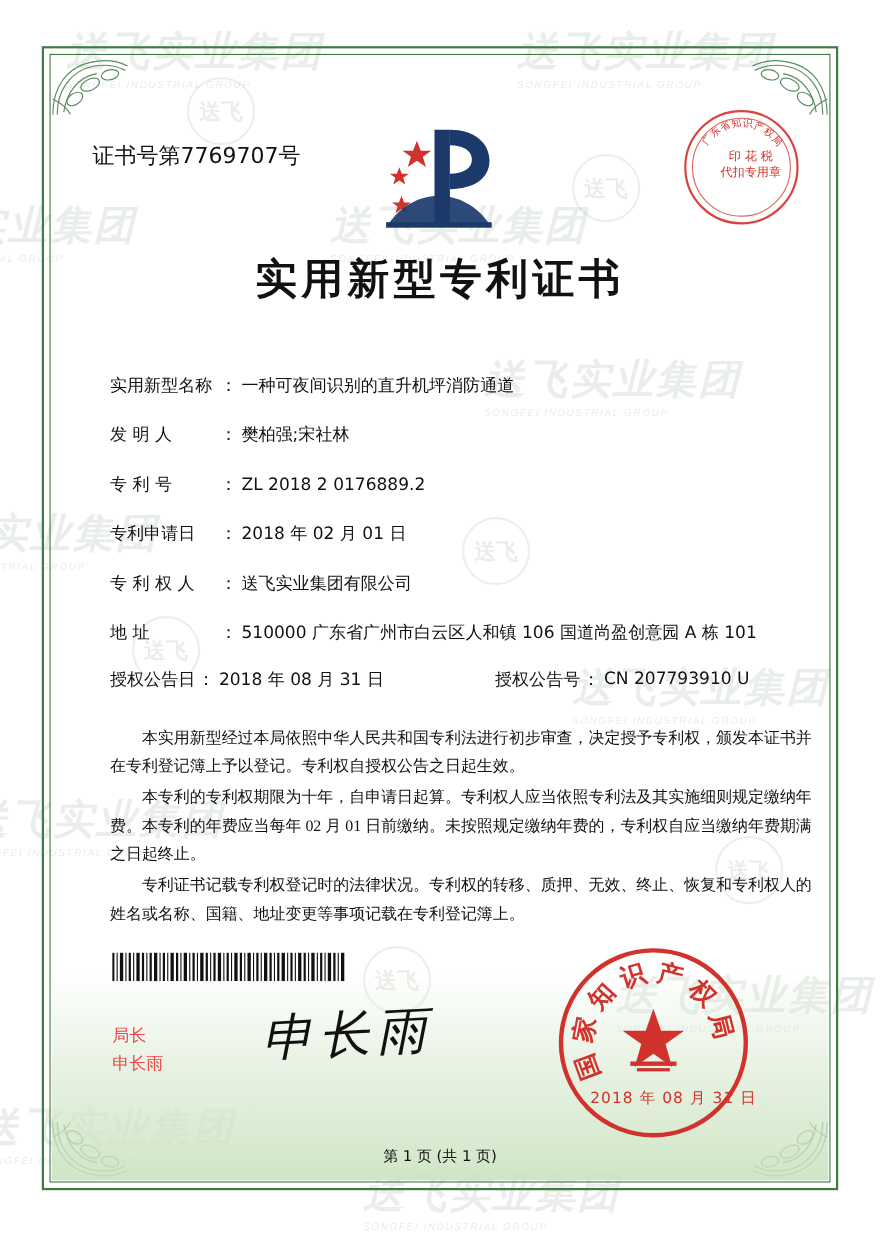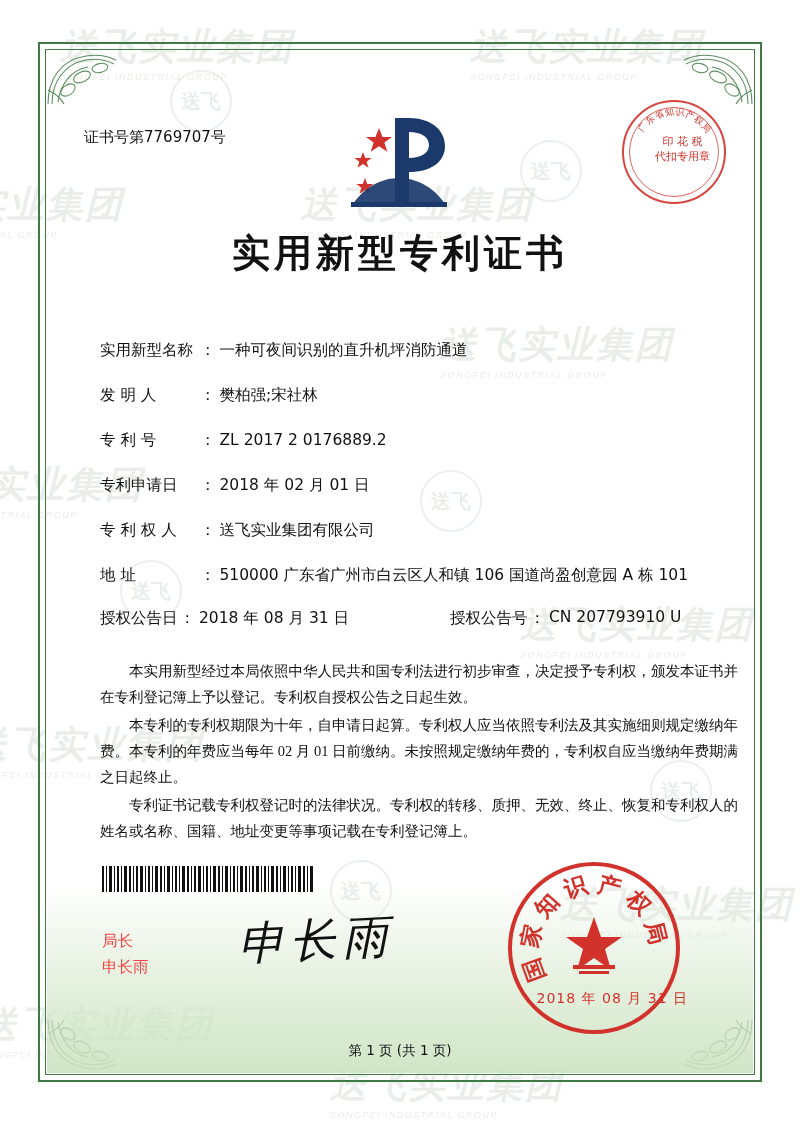--- a/index.html
+++ b/index.html
@@ -91,21 +91,21 @@
     right: 7px;
     bottom: 7px;
     height: 190px;
     background: linear-gradient(to bottom, rgba(222,236,214,0) 0%, rgba(214,232,205,0.55) 45%, rgba(203,227,193,0.9) 100%);
     z-index: 1;
   }
   .cert-no {
     position: absolute;
     left: 84px;
     top: 128px;
-    font-size: 15px;
+    font-size: 20px;
     color: #111;
     z-index: 4;
     font-family: "DejaVu Sans", sans-serif;
   }
 
   
   .emblem {
     position: absolute;
     left: 50%;
     top: 112px;
@@ -446,21 +446,21 @@
 
   <div class="row">
     <span class="lbl">发 明 人</span>
     <span class="colon">：</span>
     <span class="val">樊柏强;宋社林</span>
   </div>
 
   <div class="row">
     <span class="lbl">专 利 号</span>
     <span class="colon">：</span>
-    <span class="val">ZL 2017 2 0176889.2</span>
+    <span class="val">ZL 2018 2 0176889.2</span>
   </div>
 
   <div class="row">
     <span class="lbl">专利申请日</span>
     <span class="colon">：</span>
     <span class="val">2018 年 02 月 01 日</span>
   </div>
 
   <div class="row">
     <span class="lbl">专 利 权 人</span>

